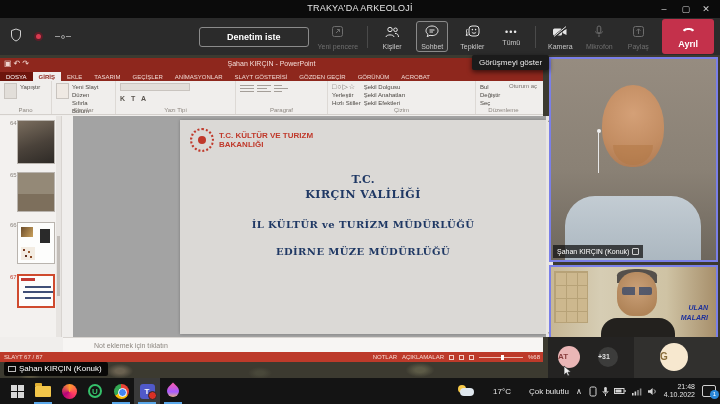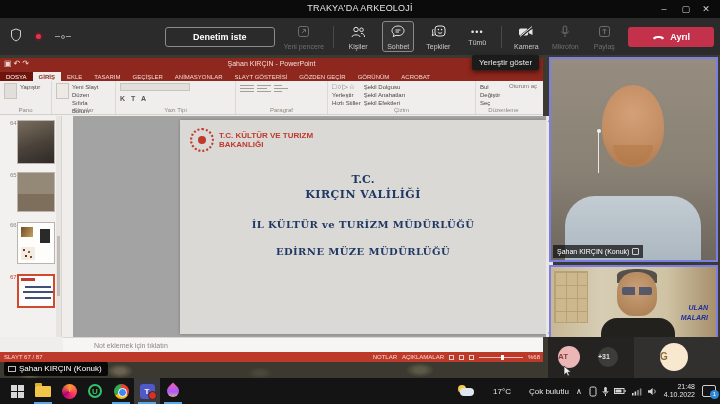--- a/index.html
+++ b/index.html
@@ -16,21 +16,21 @@
   .toolbar { position:absolute; left:0; top:18px; width:720px; height:37px; background:#2b2b2b; }
   .tb-left { position:absolute; left:10px; top:0; height:37px; display:flex; align-items:center; gap:12px; }
   .tb-right { position:absolute; right:6px; top:0; height:37px; display:flex; align-items:center; gap:9px; }
   .tb-item { display:flex; flex-direction:column; align-items:center; gap:1px; min-width:30px; }
   .tb-label { font-size:7px; color:#c8c8c8; white-space:nowrap; }
   .tb-item.dim .tb-label { color:#6f6f6f; }
   .tb-item.dim svg { opacity:.45; }
   .tb-sel { border:1px solid #8a8a8a; border-radius:3px; padding:2px 4px 1px; background:#333; }
   .tb-divider { width:1px; height:22px; background:#4a4a4a; }
   .btn-outline { border:1px solid #8b8b8b; border-radius:3px; color:#fff; font-size:9px; font-weight:bold; padding:4px 27px; background:transparent; white-space:nowrap; }
-  .btn-leave { display:flex; align-items:center; gap:5px; background:#c4314b; border-radius:3px; color:#fff; font-size:9px; font-weight:bold; padding:5px 24px; }
+  .btn-leave { display:flex; align-items:center; gap:5px; background:#c4314b; border-radius:3px; color:#fff; font-size:9px; font-weight:bold; padding:5px 16px;flex-direction:column; }
   .rec-dot { width:9px; height:9px; border-radius:50%; background:#d93a50; border:2px solid #5a1e28; }
   .conn-icon { display:flex; align-items:center; gap:1px; }
   .conn-icon i { display:block; width:5px; height:1px; background:#9a9a9a; }
   .conn-icon b { display:block; width:4px; height:4px; border:1px solid #9a9a9a; border-radius:50%; }
 
   .tooltip { position:absolute; left:472px; top:55px; background:#1b1b1b; color:#e8e8e8; font-size:8px; padding:3px 7px; border-radius:2px; box-shadow:0 2px 5px rgba(0,0,0,.6); z-index:40; white-space:nowrap; }
 
   
   .desktop { position:absolute; left:0; top:55px; width:720px; height:349px;
     background:
@@ -272,21 +272,21 @@
         <span>
           <svg width="13" height="7" viewBox="0 0 13 7">
               <path d="M1 5.5 C1 2 12 2 12 5.5 L10 6.5 C9.2 4.6 3.8 4.6 3 6.5 Z" fill="#fff"></path>
             </svg>
         </span>
         <span>Ayrıl</span>
       </div>
     </div>
   </div>
 
-  <div class="tooltip">Yerleştir göster</div>
+  <div class="tooltip">Görüşmeyi göster</div>
 
   <div class="desktop">
 
     <div class="ppt">
       <div class="ppt-titlebar">
         <span class="ppt-qat"><span>▣</span><span>↶</span><span>↷</span></span>
         <span class="ppt-title">Şahan KIRÇIN - PowerPoint</span>
         <span class="ppt-close">✕</span>
       </div>
       <div class="ppt-tabs">

